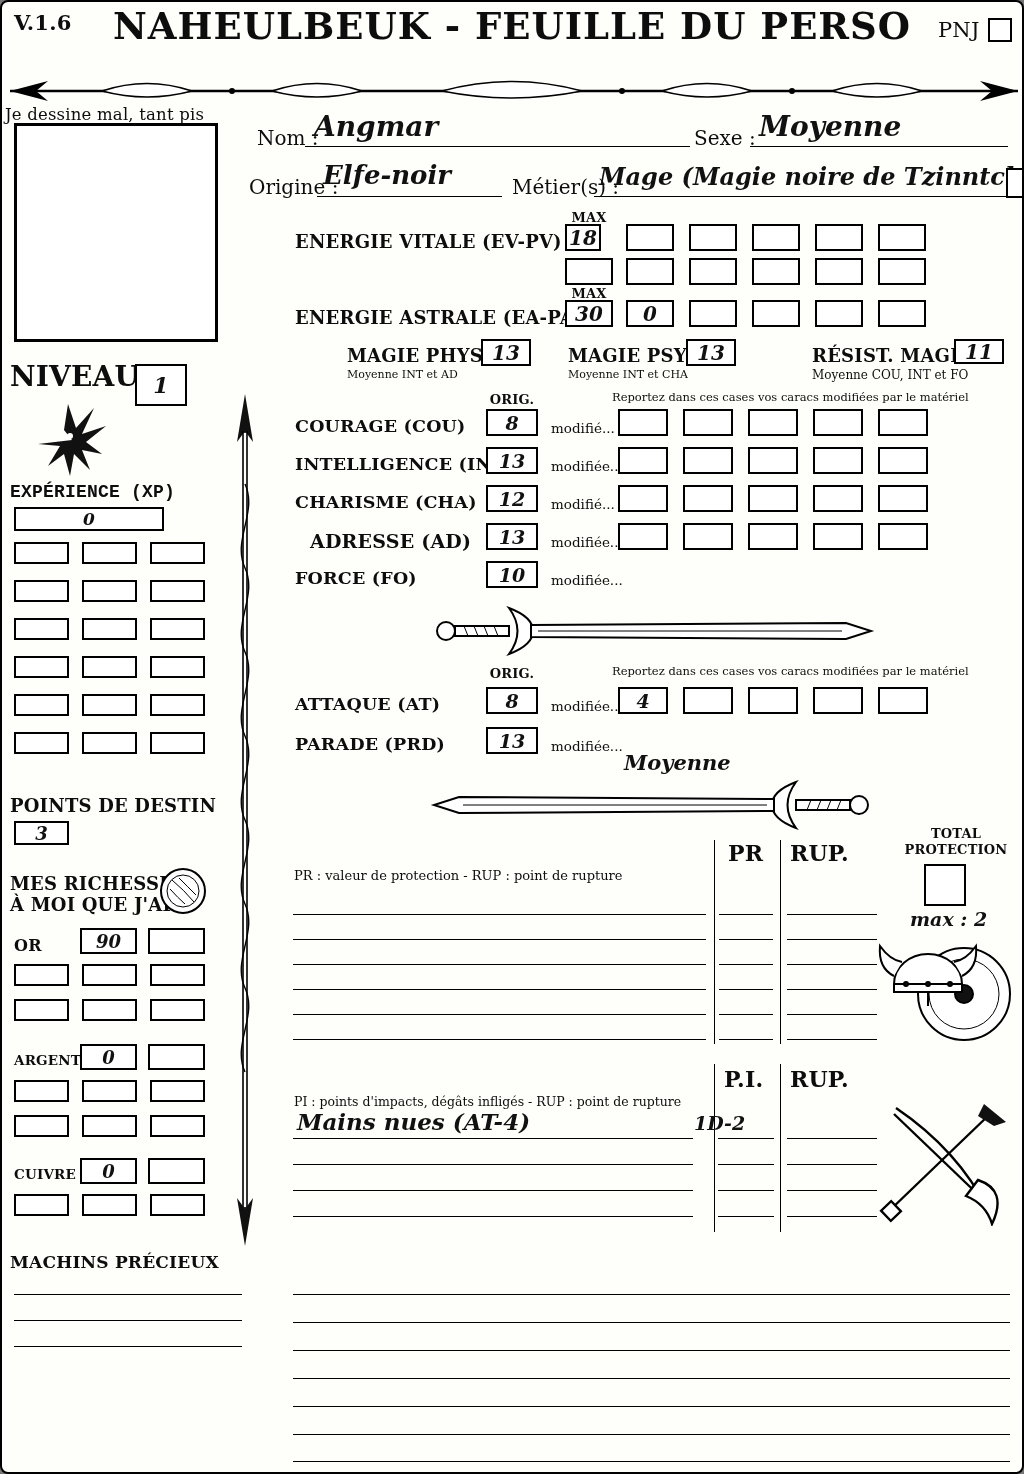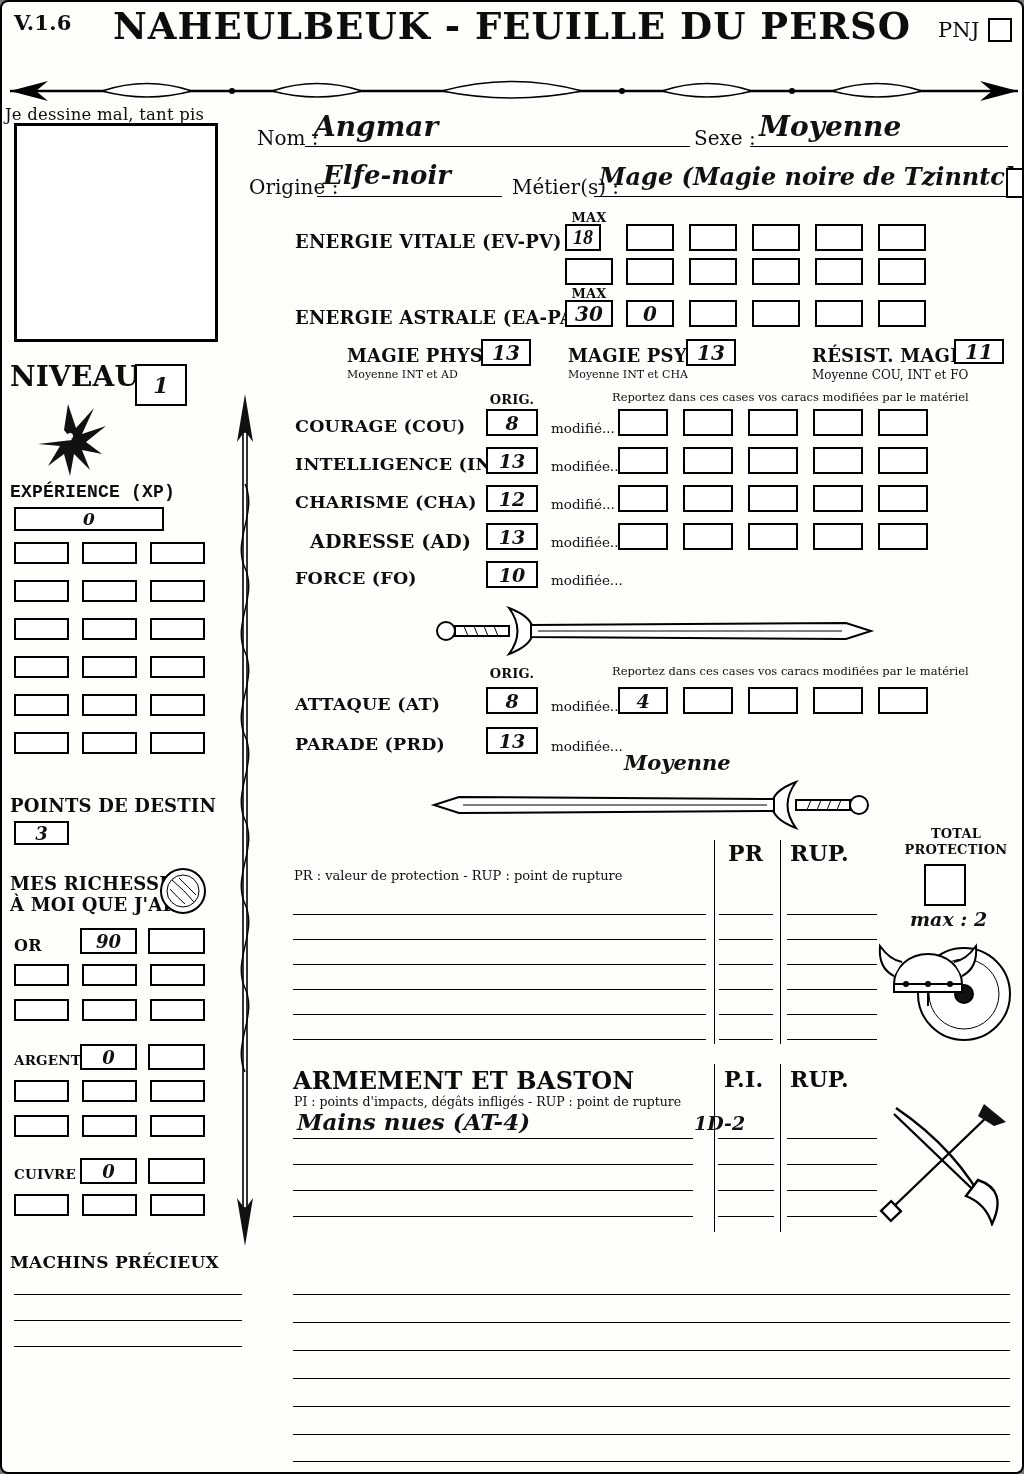--- a/index.html
+++ b/index.html
@@ -153,21 +153,21 @@
   <div class="abs note" style="left:247px;top:173px;font-size:20px;">Origine :</div>
   <div class="abs hw" style="left:321px;top:158px;font-size:26px;">Elfe-noir</div>
   <div class="wline" style="left:315px;top:194px;width:185px;"></div>
   <div class="abs note" style="left:510px;top:173px;font-size:20px;">Métier(s) :</div>
   <div class="abs hw" style="left:597px;top:160px;font-size:24px;">Mage (Magie noire de Tzinntch )</div>
   <div class="wline" style="left:592px;top:194px;width:414px;"></div>
   <div class="bx" style="left:1004px;top:166px;width:18px;height:30px;"></div>
 
   <div class="abs lbl ctr" style="left:563px;top:208px;width:48px;font-size:13px;">MAX</div>
   <div class="abs lbl" style="left:293px;top:229px;font-size:18px;">ENERGIE VITALE (EV-PV)</div>
-  <div class="bx cell hw" style="left:563px;top:222px;width:36px;height:27px;font-size:20px;font-family:Liberation Serif, serif;">18</div>
+  <div class="bx cell hw" style="left:563px;top:222px;width:36px;height:27px;font-size:20px;">18</div>
   <div class="bx" style="left:624px;top:222px;width:48px;height:27px;"></div>
   <div class="bx" style="left:687px;top:222px;width:48px;height:27px;"></div>
   <div class="bx" style="left:750px;top:222px;width:48px;height:27px;"></div>
   <div class="bx" style="left:813px;top:222px;width:48px;height:27px;"></div>
   <div class="bx" style="left:876px;top:222px;width:48px;height:27px;"></div>
   <div class="bx" style="left:563px;top:256px;width:48px;height:27px;"></div>
   <div class="bx" style="left:624px;top:256px;width:48px;height:27px;"></div>
   <div class="bx" style="left:687px;top:256px;width:48px;height:27px;"></div>
   <div class="bx" style="left:750px;top:256px;width:48px;height:27px;"></div>
   <div class="bx" style="left:813px;top:256px;width:48px;height:27px;"></div>
@@ -299,21 +299,20 @@
       <path d="M20,50 q-16,-8 -14,-30 q10,14 22,16"></path>
       <path d="M88,50 q16,-8 14,-30 q-10,14 -22,16"></path>
       <line x1="20" y1="58" x2="88" y2="58"></line>
       <circle cx="32" cy="58" r="2" fill="#111"></circle>
       <circle cx="54" cy="58" r="2" fill="#111"></circle>
       <circle cx="76" cy="58" r="2" fill="#111"></circle>
       <line x1="54" y1="66" x2="54" y2="80"></line>
     </g>
   </svg>
 
-  <div class="abs lbl" style="left:291px;top:1064px;font-size:24px;">ARMEMENT ET BASTON</div>
   <div class="abs lbl" style="left:722px;top:1064px;font-size:22px;">P.I.</div>
   <div class="abs lbl" style="left:788px;top:1064px;font-size:22px;">RUP.</div>
   <div class="abs note" style="left:292px;top:1092px;font-size:12.5px;">PI : points d'impacts, dégâts infligés - RUP : point de rupture</div>
   <div class="vline" style="left:712px;top:1062px;height:168px;"></div>
   <div class="vline" style="left:778px;top:1062px;height:168px;"></div>
 
   <div class="abs hw" style="left:295px;top:1106px;font-size:23px;">Mains nues (AT-4)</div>
   <div class="abs hw" style="left:692px;top:1110px;font-size:19px;">1D-2</div>
   <div class="wline" style="left:291px;top:1136px;width:400px;"></div>
   <div class="wline" style="left:716px;top:1136px;width:56px;"></div>

